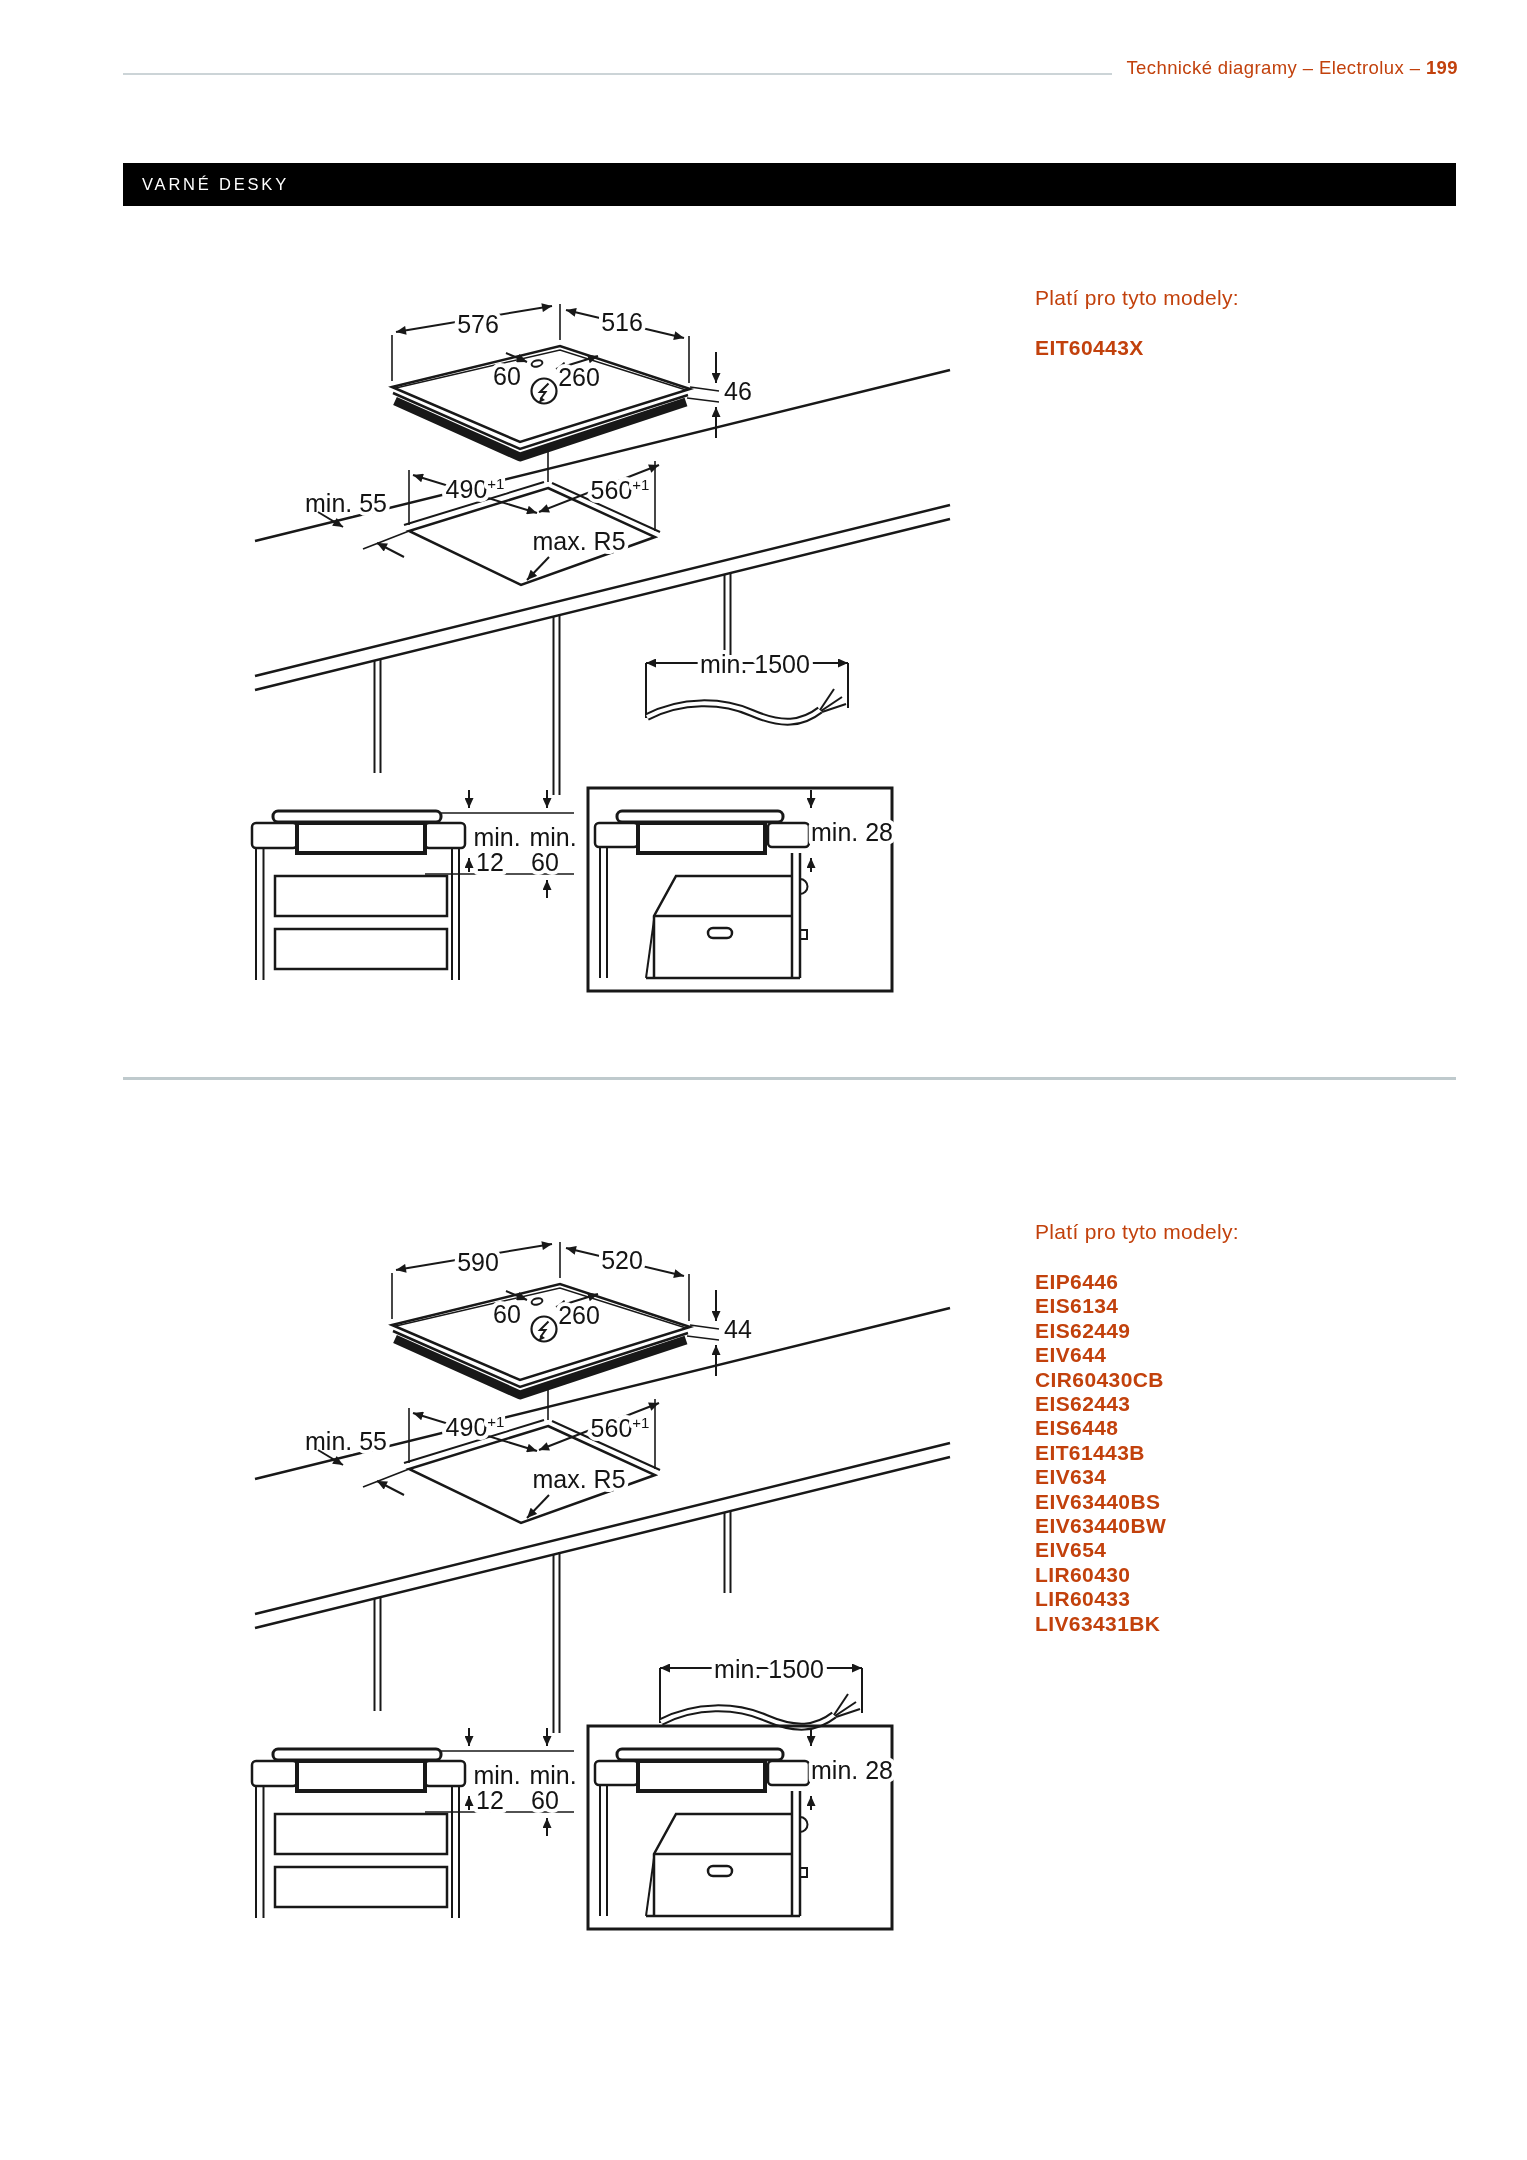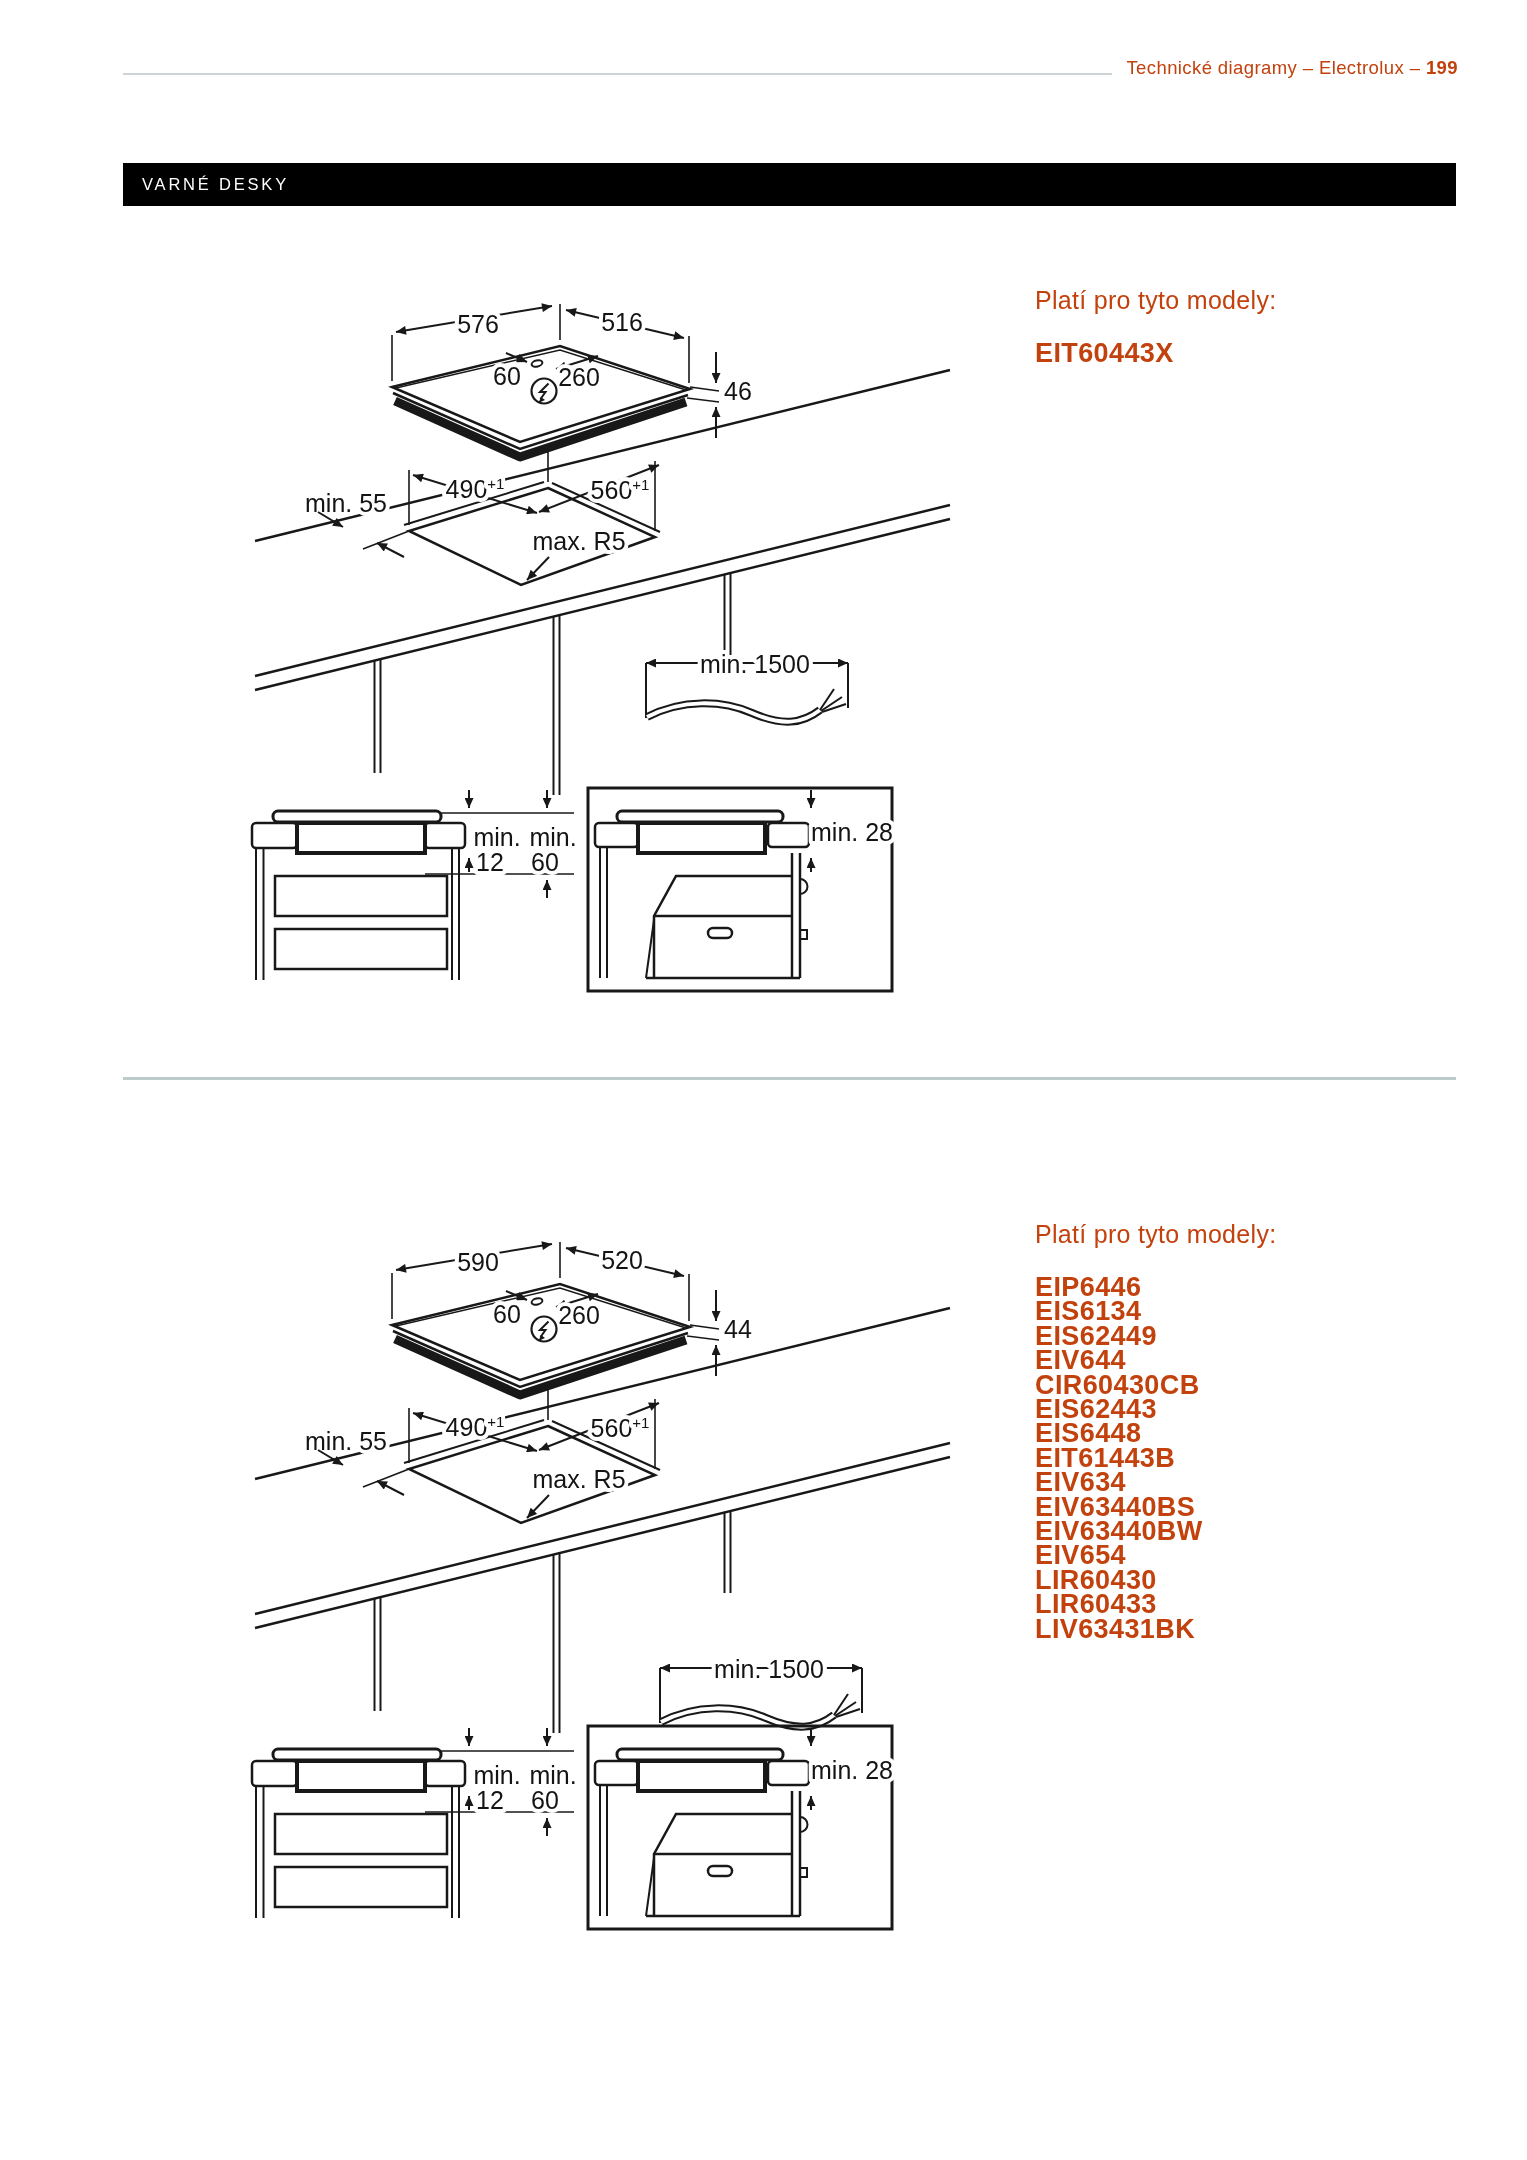--- a/index.html
+++ b/index.html
@@ -13,23 +13,23 @@
   .pg-header .htxt{font-size:18.5px;letter-spacing:.4px;white-space:nowrap;}
   .pg-header .htxt b{font-weight:bold;}
   
   .banner{position:absolute;left:123px;top:163px;width:1333px;height:43px;
           background:#000000;color:#ffffff;font-size:16.5px;letter-spacing:2.8px;
           line-height:43px;padding-left:19px;box-sizing:border-box;}
   
   .divider{position:absolute;left:123px;top:1077px;width:1333px;height:3px;background:#bfcacd;}
   
   .models-col{position:absolute;left:1035px;width:330px;}
-  .applies{font-size:25px;letter-spacing:.3px;}
+  .applies{font-size:21px;letter-spacing:.3px;}
   .model-list{margin-top:26px;}
-  .model-list div{font-size:27px;font-weight:bold;letter-spacing:.4px;line-height:24.4px;}
+  .model-list div{font-size:21px;font-weight:bold;letter-spacing:.4px;line-height:24.4px;}
   
   .diag{position:absolute;left:120px;width:850px;height:720px;}
   .ink{stroke:#181818;fill:none;}
   svg text{font-family:"Liberation Sans","DejaVu Sans",sans-serif;}
   .dim{font-size:25px;fill:#141414;text-anchor:middle;paint-order:stroke;
        stroke:#ffffff;stroke-width:8px;stroke-linejoin:round;}
   .sup{font-size:15px;}
 </style>
 </head>
 <body>

